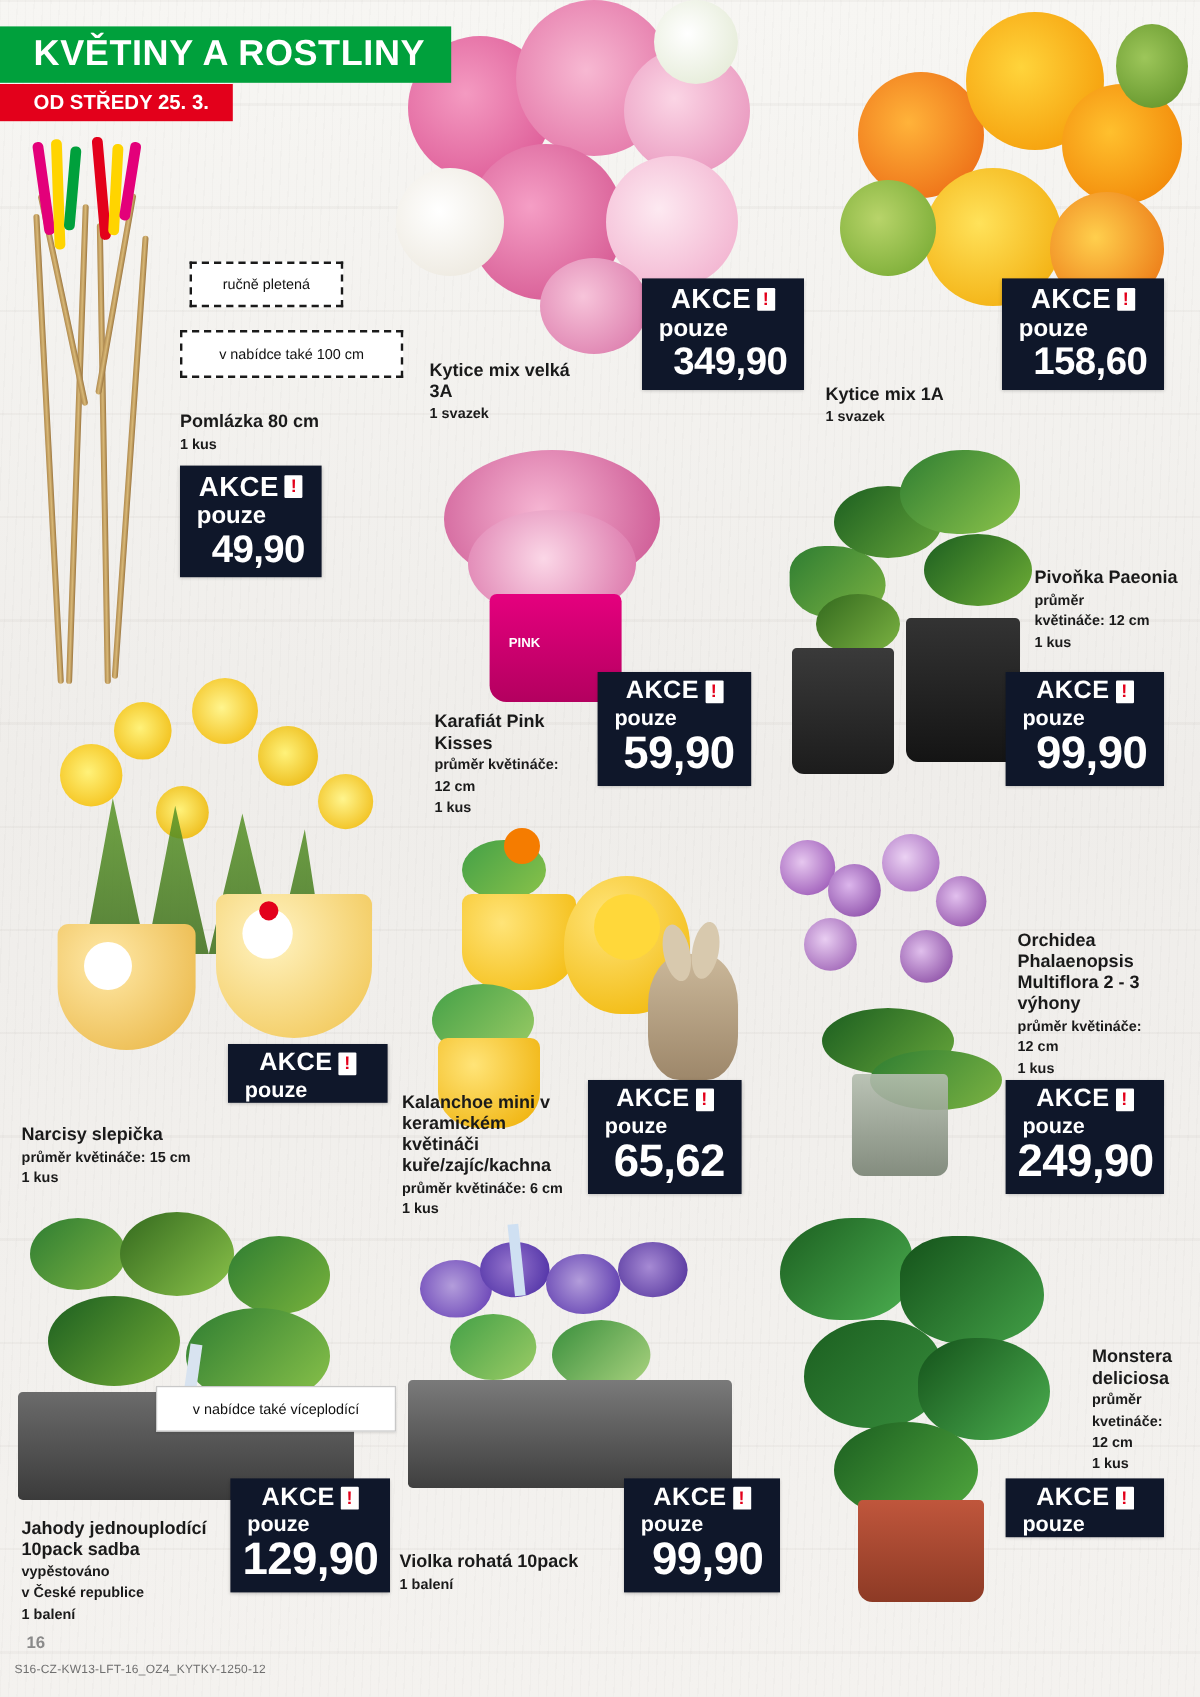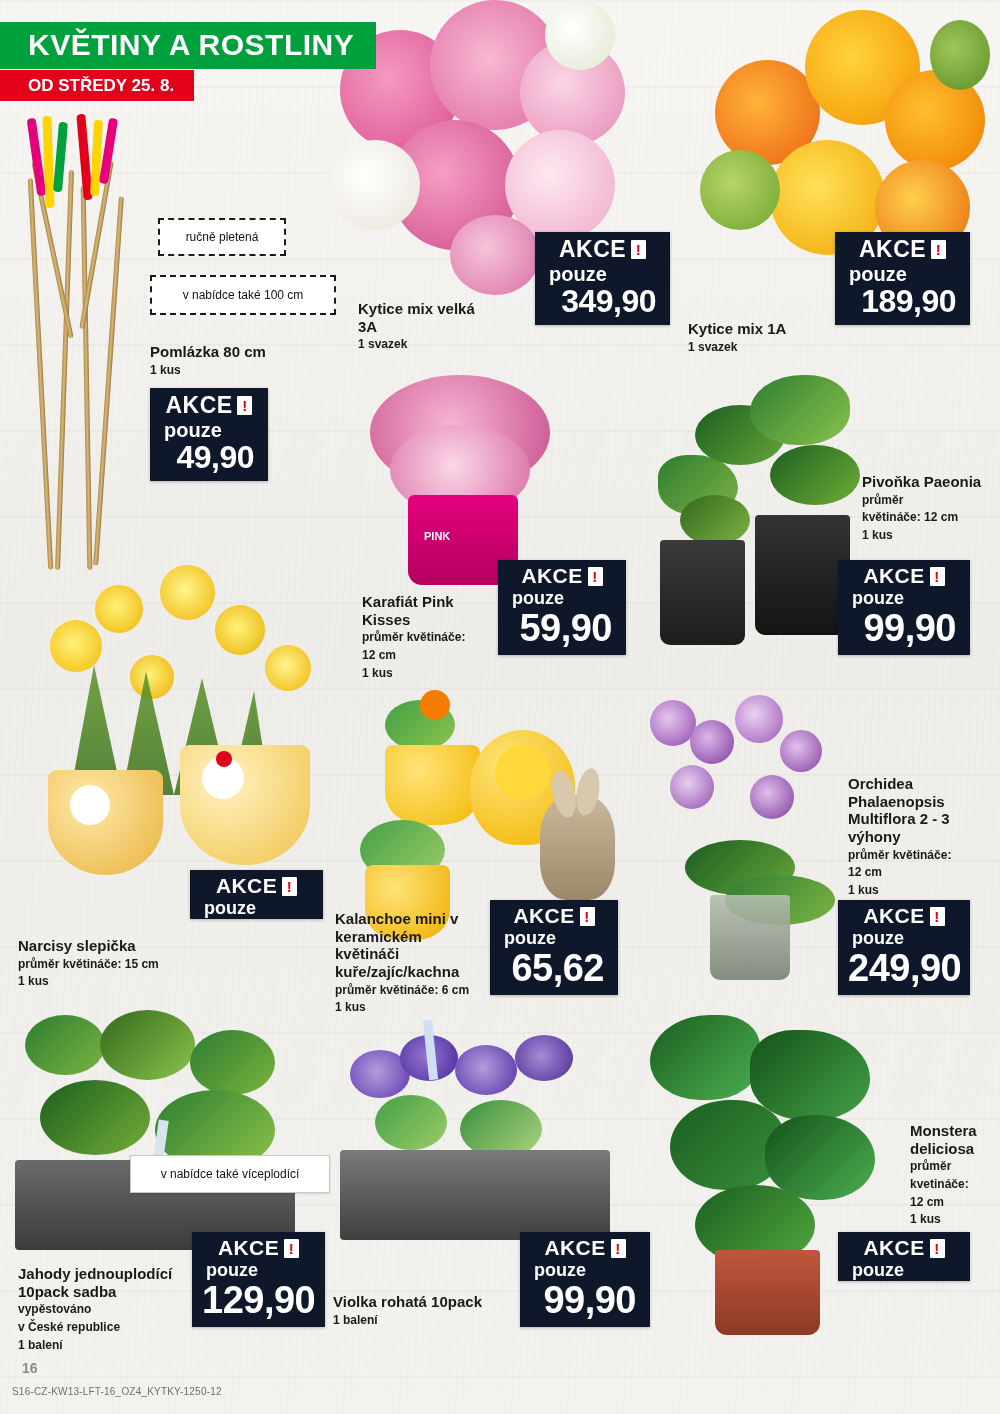--- a/index.html
+++ b/index.html
@@ -294,21 +294,21 @@
   <div class="leafblob" style="left:110px; top:20px; width:120px; height:90px; background:linear-gradient(135deg,#14521a,#43a047); border-radius:40% 60% 50% 50%;"></div>
   <div class="leafblob" style="left:30px; top:90px; width:115px; height:90px; background:linear-gradient(135deg,#1b5e20,#388e3c); border-radius:55% 45% 50% 50%;"></div>
   <div class="leafblob" style="left:125px; top:105px; width:110px; height:85px; background:linear-gradient(135deg,#14521a,#4caf50); border-radius:45% 55% 50% 50%;"></div>
   <div class="leafblob" style="left:55px; top:175px; width:120px; height:80px; background:linear-gradient(135deg,#1b5e20,#51a83e); border-radius:50%;"></div>
   <div class="pot" style="left:75px; top:240px; width:105px; height:85px; background:linear-gradient(180deg,#c0563c,#8d3a25); border-radius:4px 4px 12px 12px;"></div>
 </div>
 
 <div class="layer">
 
   <div class="hdr-title">KVĚTINY A ROSTLINY</div>
-  <div class="hdr-sub">OD STŘEDY 25. 8.</div>
+  <div class="hdr-sub">OD STŘEDY 25. 3.</div>
 
   <div class="infobox dashed" style="left:158px; top:218px; width:108px; height:26px;">ručně pletená</div>
   <div class="infobox dashed" style="left:150px; top:275px; width:166px; height:28px;">v nabídce také 100 cm</div>
   <div class="infobox solid" style="left:130px; top:1155px; width:182px; height:28px;">v nabídce také víceplodící</div>
 
   <div class="cap" style="left:150px; top:343px; width:180px;">
     <div class="name">Pomlázka 80 cm</div>
     <div class="desc">1 kus</div>
   </div>
   <div class="badge" style="left:150px; top:388px; width:118px;">
@@ -336,21 +336,21 @@
   <div class="cap" style="left:688px; top:320px; width:140px;">
     <div class="name">Kytice mix 1A</div>
     <div class="desc">1 svazek</div>
   </div>
   <div class="badge" style="left:835px; top:232px; width:135px;">
     <div class="akce">
         <span>AKCE</span>
         <span class="bang">!</span>
       </div>
     <div class="pouze">pouze</div>
-    <div class="price">189,90</div>
+    <div class="price">158,60</div>
   </div>
 
   <div class="cap" style="left:362px; top:593px; width:130px;">
     <div class="name">Karafiát Pink Kisses</div>
     <div class="desc">průměr květináče:</div>
     <div class="desc">12 cm</div>
     <div class="desc">1 kus</div>
   </div>
   <div class="badge sm" style="left:498px; top:560px; width:128px;">
     <div class="akce">

